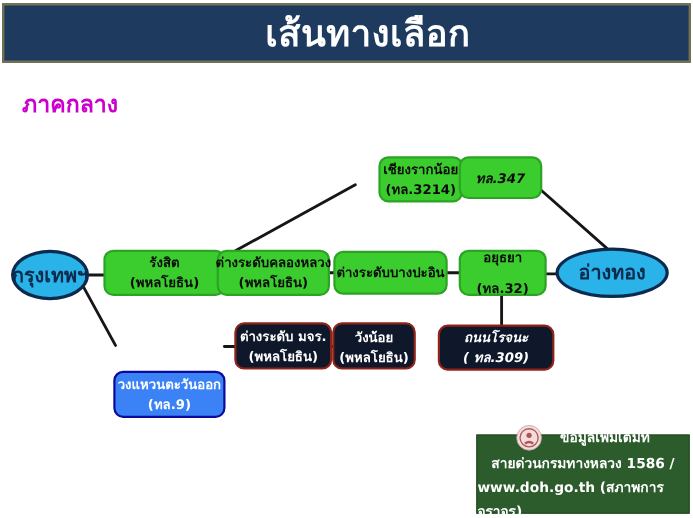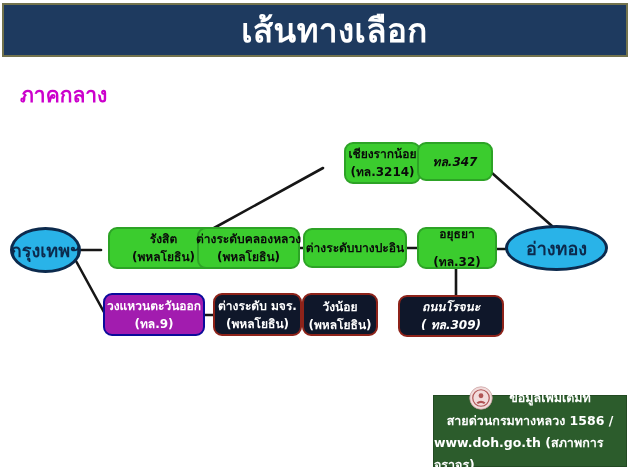--- a/index.html
+++ b/index.html
@@ -26,21 +26,21 @@
   svg.connectors{position:absolute;left:0;top:0;width:630px;height:471px;}
   svg.connectors line{stroke:#161616;stroke-width:2.6;stroke-linecap:round;}
 
   .node{
     position:absolute;box-sizing:border-box;display:flex;flex-direction:column;
     align-items:center;justify-content:center;text-align:center;
     font-weight:bold;font-size:12px;line-height:1.5;border-radius:9px;
     white-space:nowrap;
   }
   .green{background:#3bcc2e;border:2px solid #2da326;color:#0a0a0a;}
-  .bluebox{background:#a21caf;border:2px solid #0b0b9b;color:#ffffff;}
+  .bluebox{background:#3b82f6;border:2px solid #0b0b9b;color:#ffffff;margin-top:44px;}
   .red{background:#0f172a;border:2px solid #8e231a;color:#ffffff;}
   .ellipse{
     border-radius:50%;background:#29b3e8;border:3px solid #0c2a4d;
     color:#0c2a4d;font-size:18px;
   }
 
   .footer{
     position:absolute;left:433px;top:395px;width:194px;height:72px;
     background:#2c5c2c;border:1px solid #224a22;box-sizing:border-box;
     display:flex;flex-direction:column;align-items:center;justify-content:center;
@@ -85,21 +85,21 @@
 
   <div class="node green" style="left:318px;top:142px;width:77px;height:42px;margin-left:26px;">
     <span>เชียงรากน้อย</span>
     <span>(ทล.3214)</span>
   </div>
 
   <div class="node green" style="left:417px;top:142px;width:76px;height:39px;font-style:italic;">
     <span>ทล.347</span>
   </div>
 
-  <div class="node green" style="left:108px;top:227px;width:111px;height:42px;">
+  <div class="node green" style="left:94px;top:227px;width:111px;height:42px;">
     <span>รังสิต</span>
     <span>(พหลโยธิน)</span>
   </div>
 
   <div class="node green" style="left:197px;top:227px;width:103px;height:42px;">
     <span>ต่างระดับคลองหลวง</span>
     <span>(พหลโยธิน)</span>
   </div>
 
   <div class="node green" style="left:303px;top:228px;width:104px;height:40px;">

